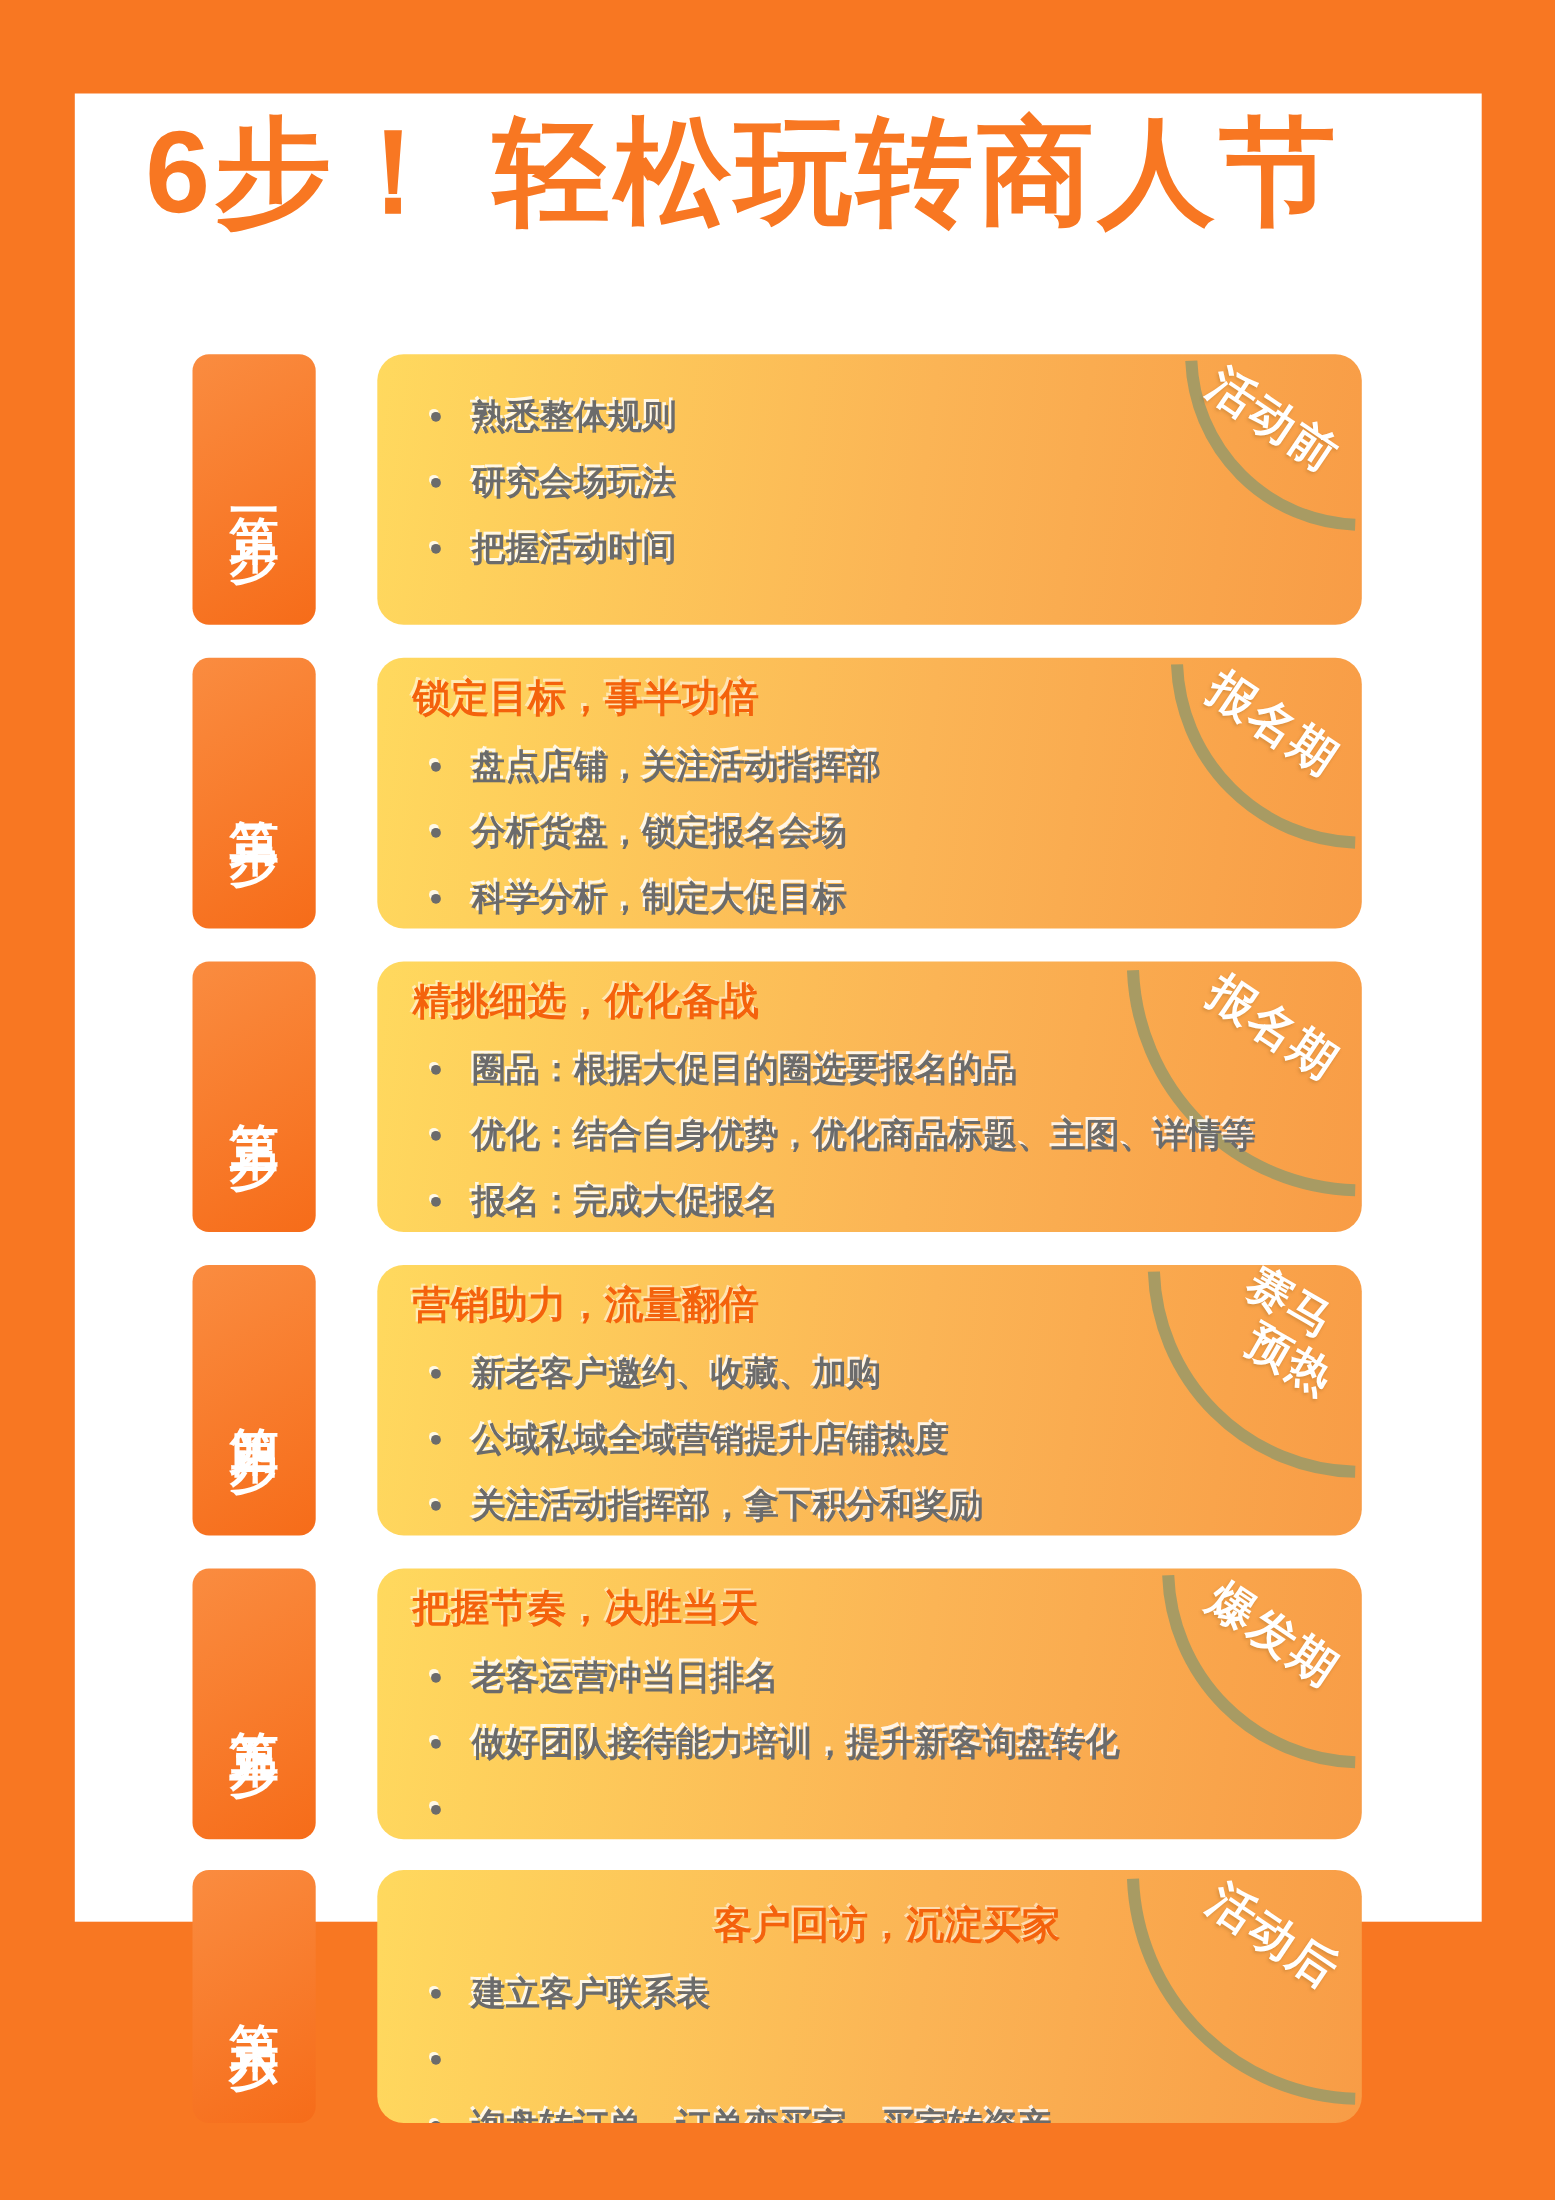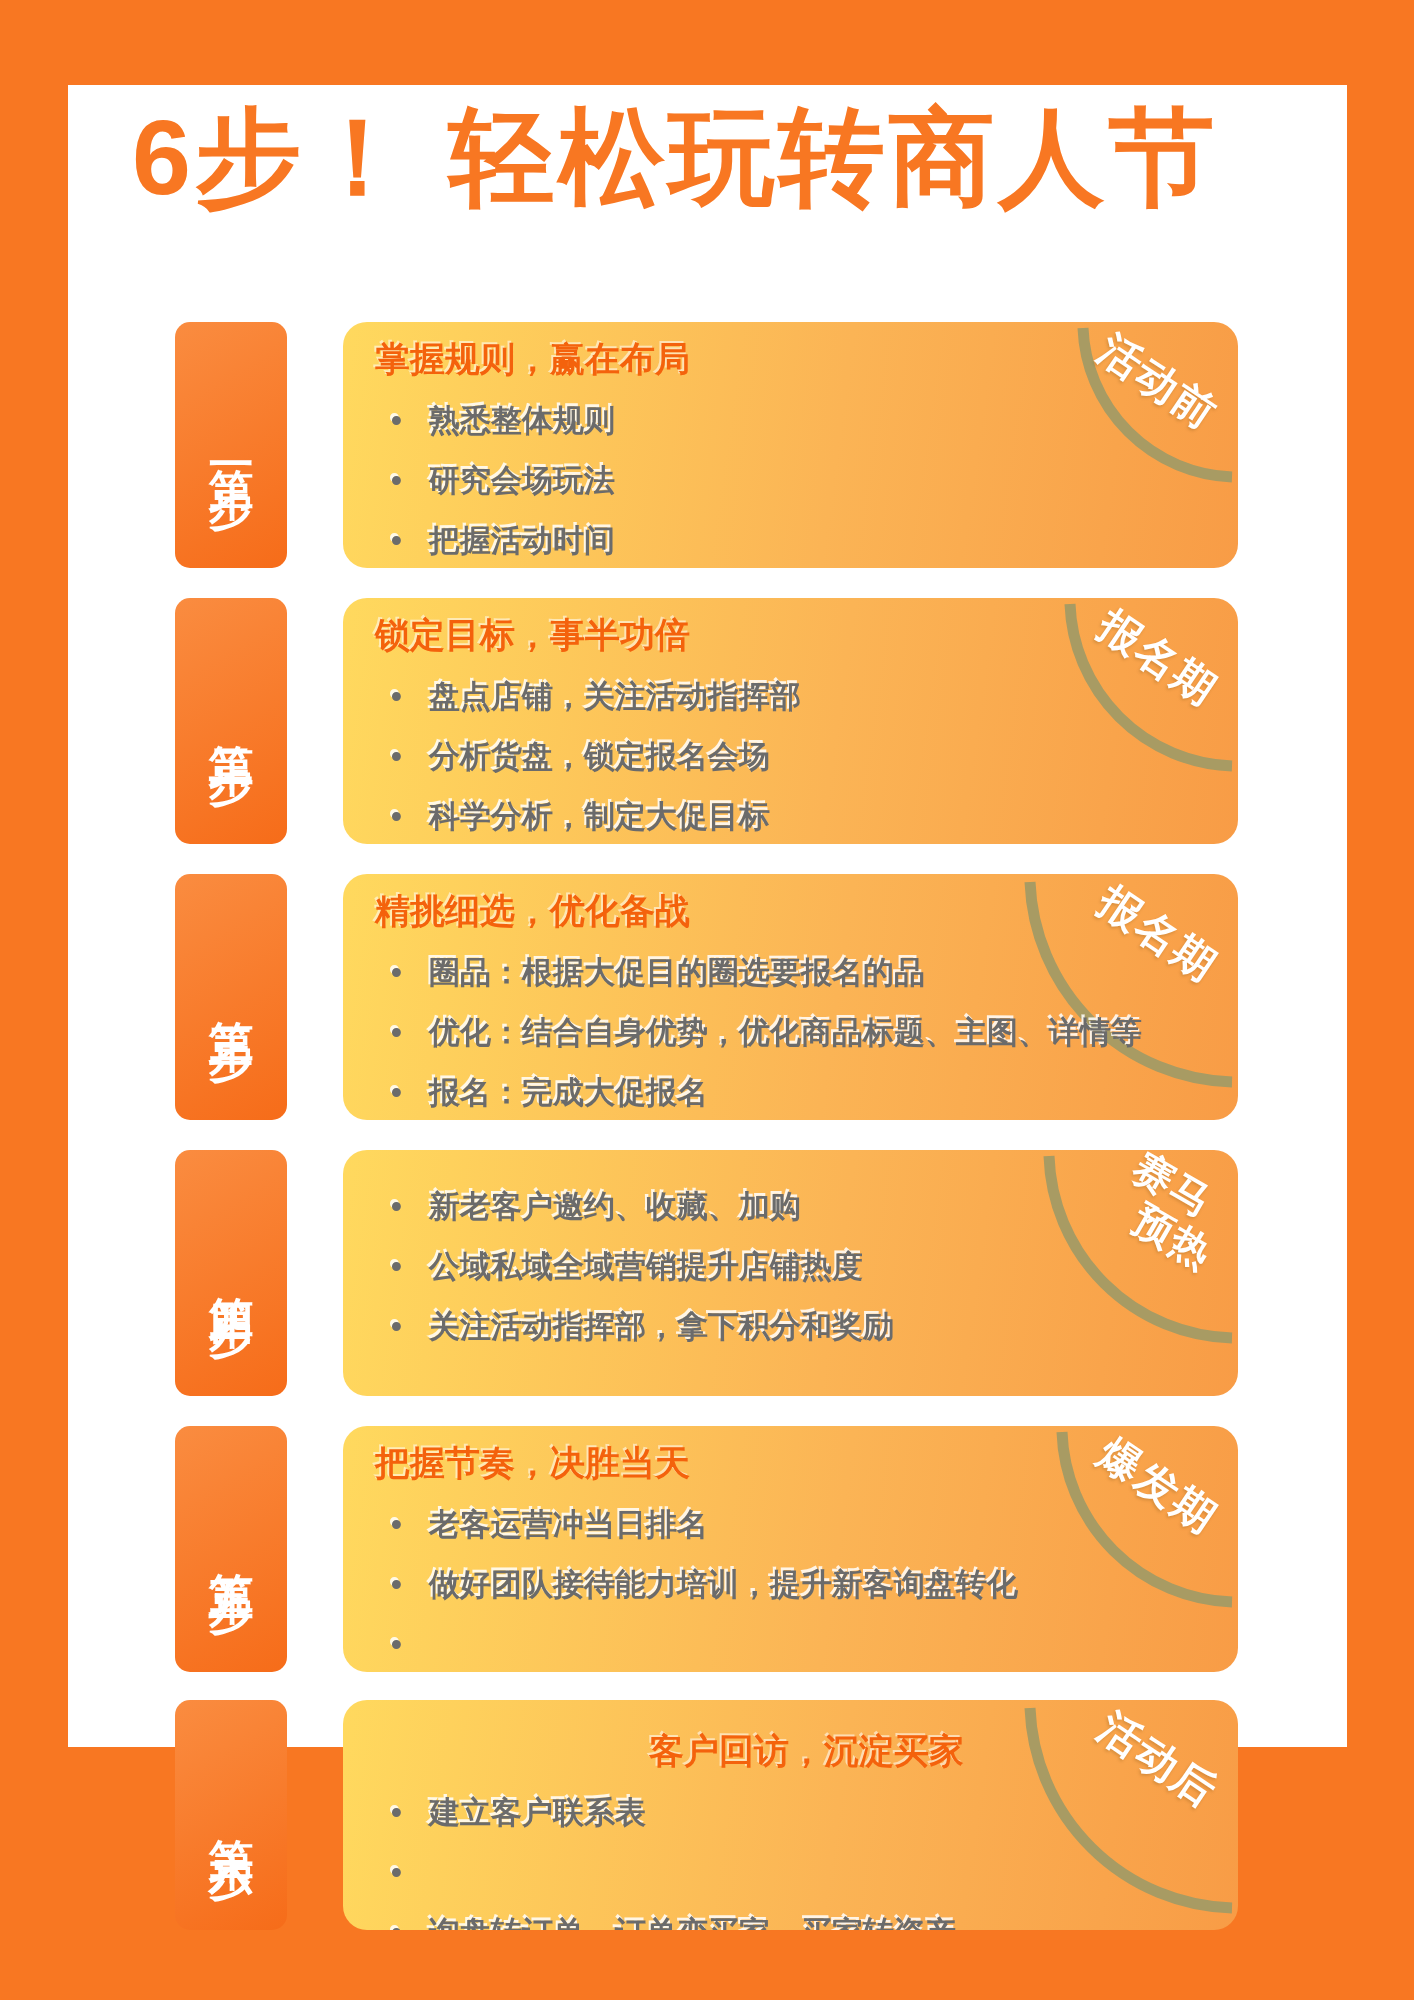--- a/index.html
+++ b/index.html
@@ -72,21 +72,20 @@
       <span class="tab-text">第一步</span>
     </div>
     <div class="card">
       <svg class="arc" width="215" height="215" viewBox="0 0 215 215">
         <path d="M 60 6 A 155 155 0 0 0 209 155" fill="none" stroke="#A89B63" stroke-width="11"></path>
       </svg>
       <div class="phase">
         <span>活动前</span>
         <span></span>
       </div>
-      <div class="card-heading">掌握规则，赢在布局</div>
       <div class="bullet">
         <span class="dot">•</span>
         <span>熟悉整体规则</span>
       </div>
       <div class="bullet">
         <span class="dot">•</span>
         <span>研究会场玩法</span>
       </div>
       <div class="bullet">
         <span class="dot">•</span>
@@ -156,20 +155,21 @@
       <span class="tab-text">第四步</span>
     </div>
     <div class="card">
       <svg class="arc" width="255" height="255" viewBox="0 0 255 255">
         <path d="M 66 6 A 188 188 0 0 0 249 188" fill="none" stroke="#A89B63" stroke-width="11"></path>
       </svg>
       <div class="phase two-line">
         <span>赛马</span>
         <span>预热</span>
       </div>
+      <div class="card-heading">营销助力，流量翻倍</div>
       <div class="bullet">
         <span class="dot">•</span>
         <span>新老客户邀约、收藏、加购</span>
       </div>
       <div class="bullet">
         <span class="dot">•</span>
         <span>公域私域全域营销提升店铺热度</span>
       </div>
       <div class="bullet">
         <span class="dot">•</span>

